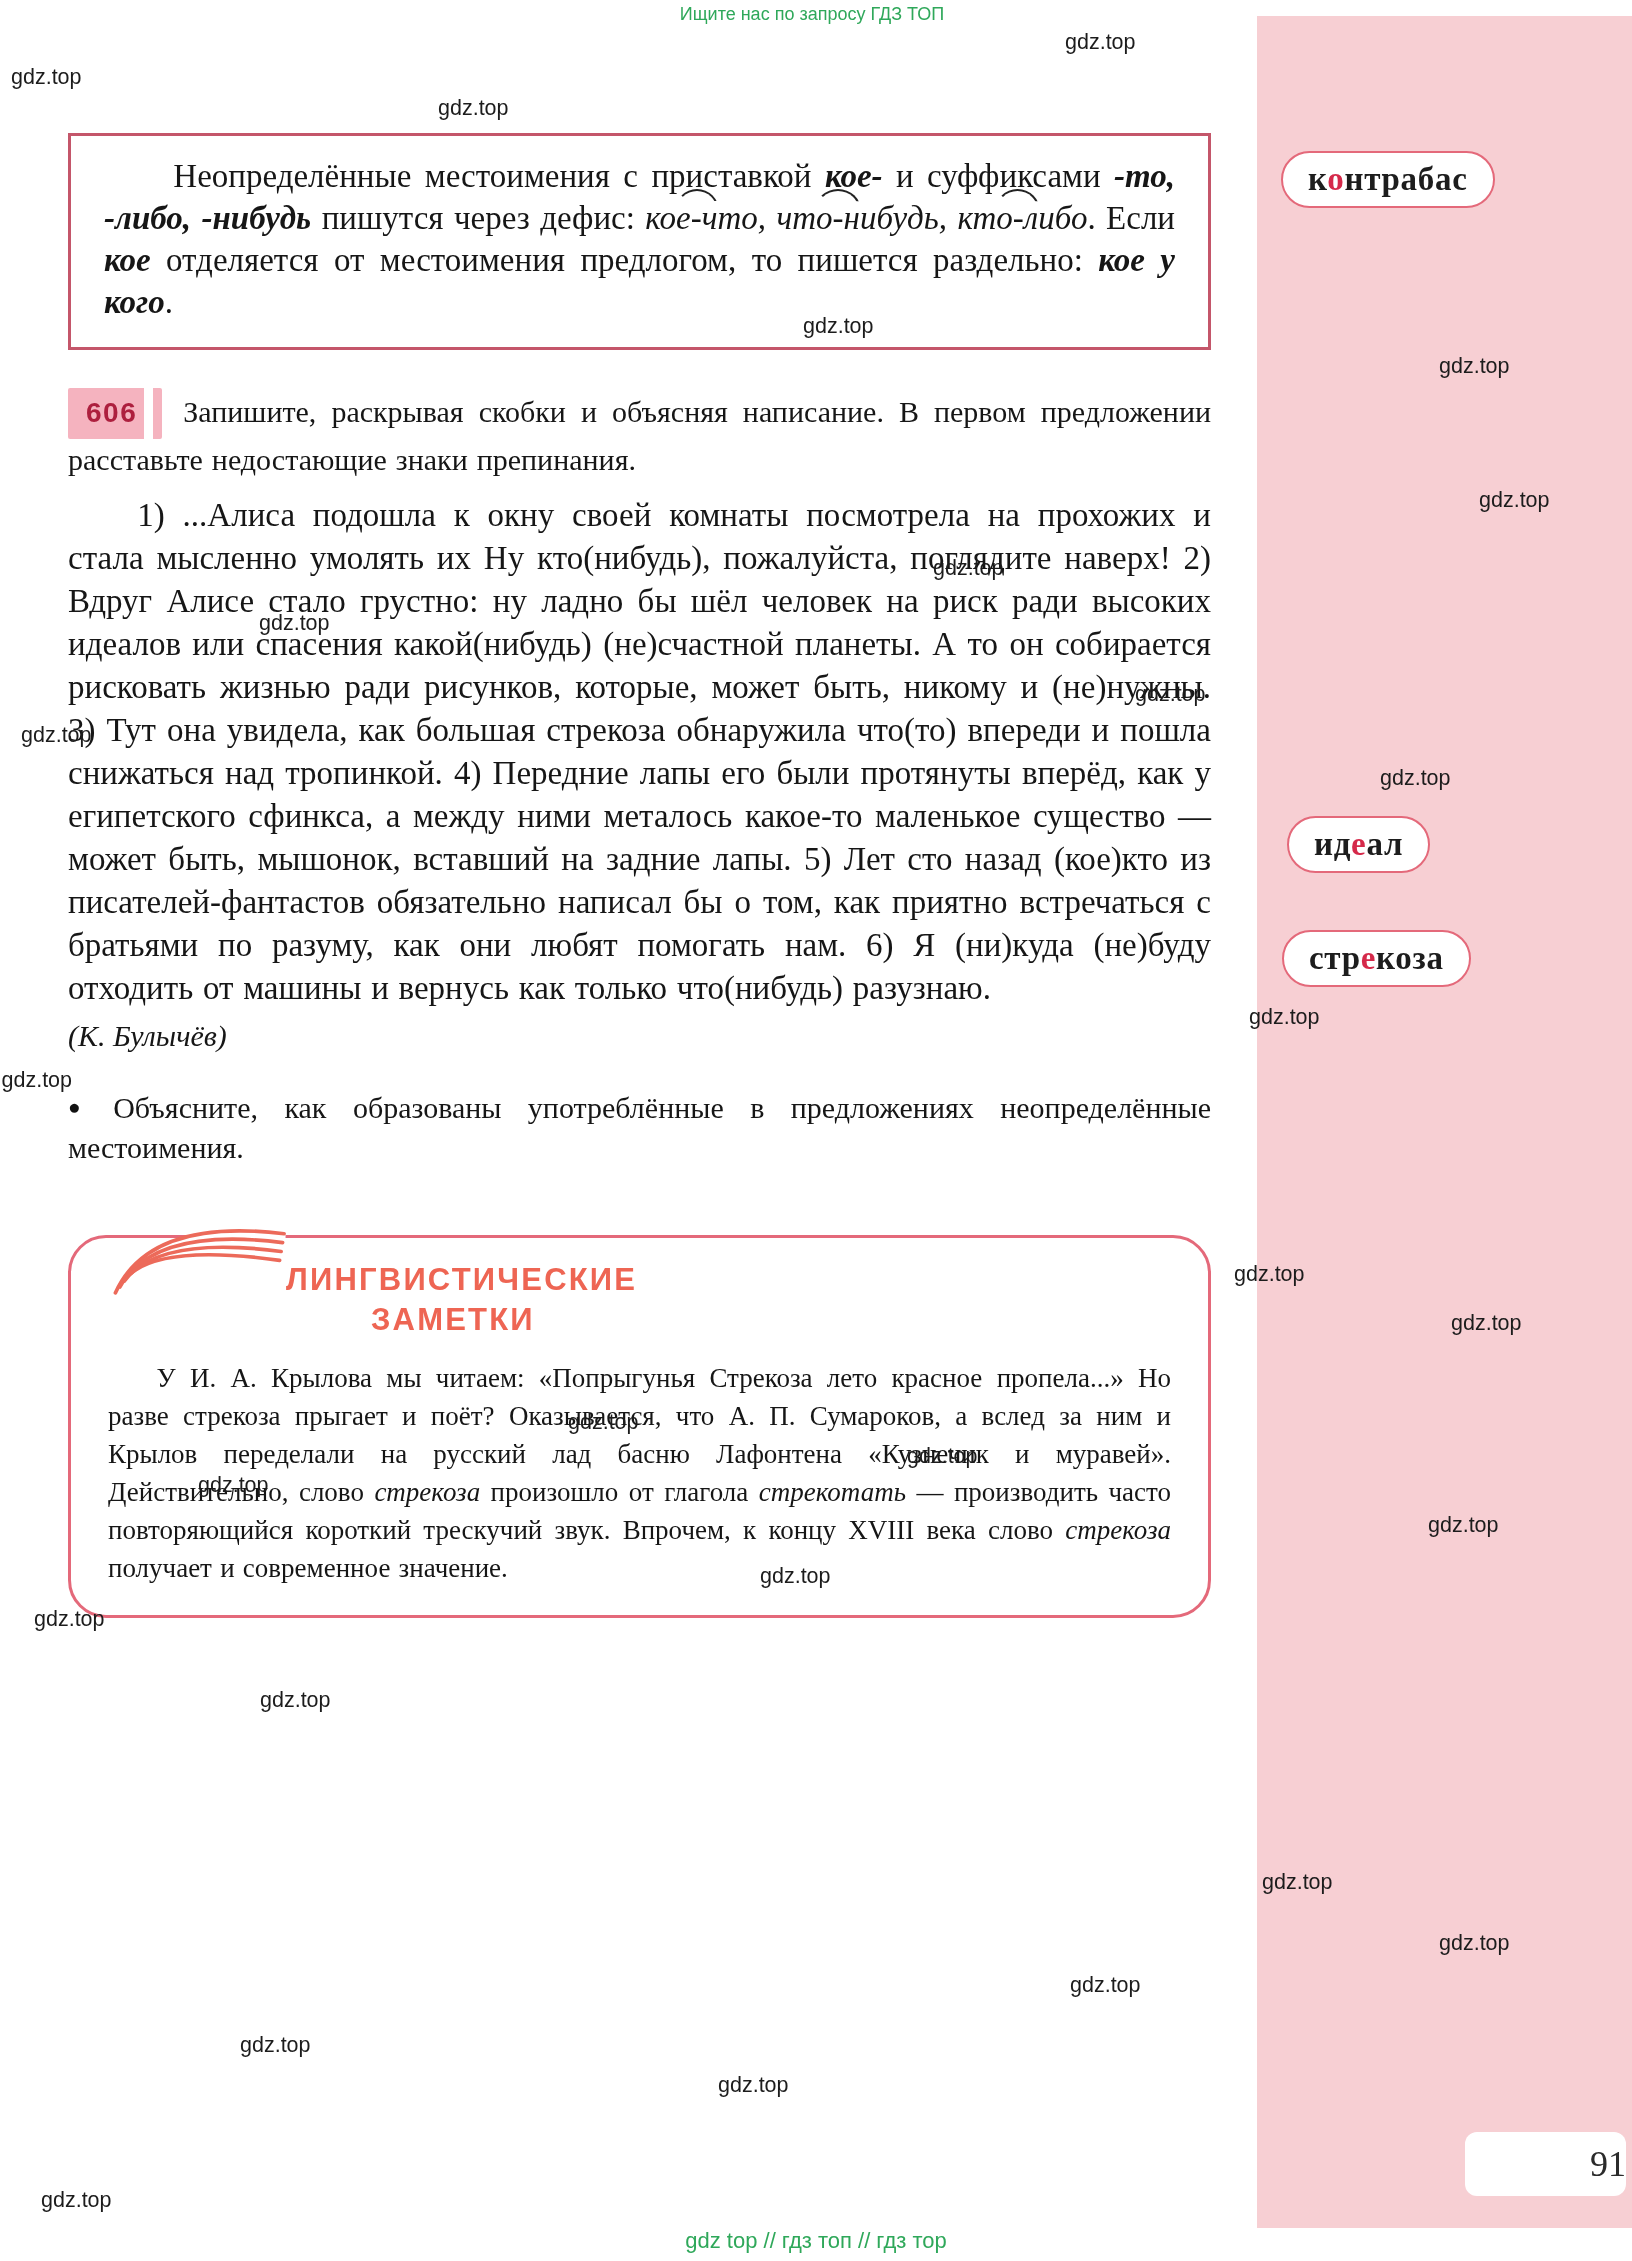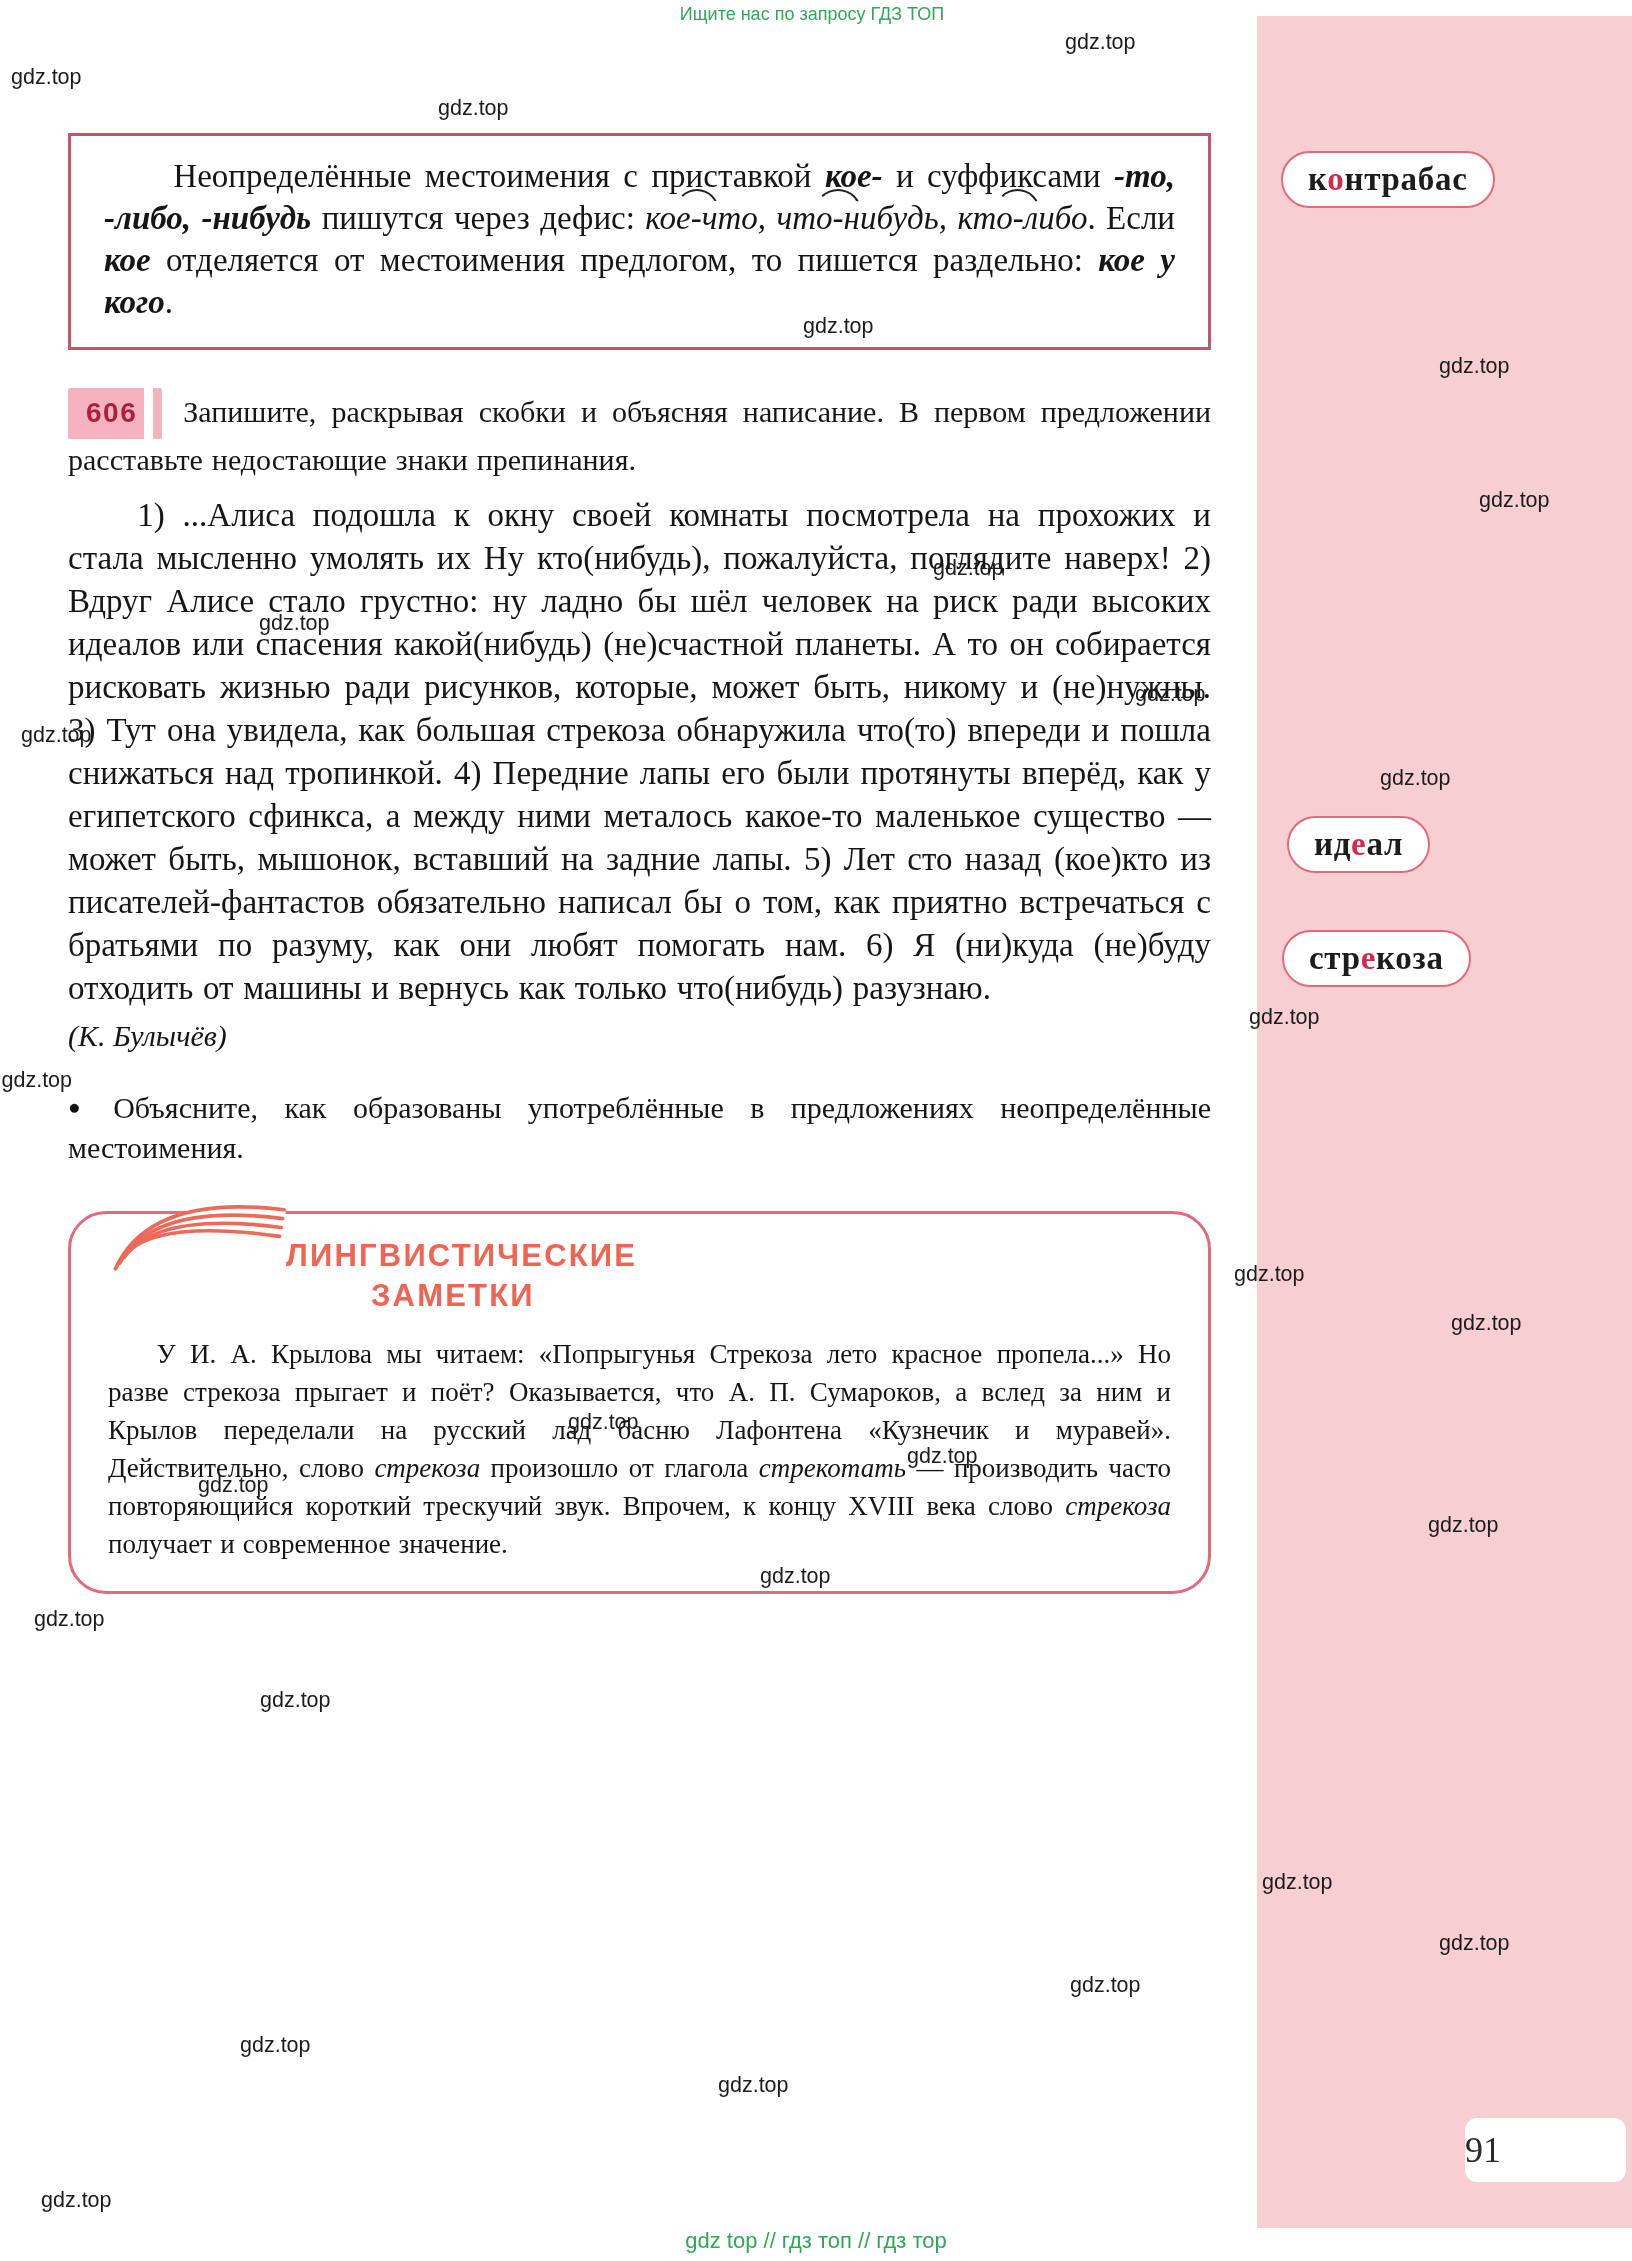--- a/index.html
+++ b/index.html
@@ -25,22 +25,22 @@
   .vocab-box{
     position:absolute;background:#fff;
     border:2.2px solid var(--accent-border,#e4697a);border-radius:33px;
     font-weight:bold;font-size:33px;line-height:1.1;padding:7.4px 25px 9px;
     color:#1d1d1d;letter-spacing:0.7px;white-space:nowrap;
   }
   .vocab-0{left:24px;top:135px;}
   .vocab-1{left:30px;top:800px;}
   .vocab-2{left:25px;top:914px;}
   .page-num{
-    position:absolute;right:6px;bottom:46px;width:161px;height:64px;
-    background:#fff;border-radius:12px;display:flex;align-items:center;justify-content:flex-start;
+    position:absolute;right:6px;bottom:32px;width:161px;height:64px;
+    background:#fff;border-radius:12px;display:flex;align-items:center;justify-content:flex-end;
     font-size:36px;color:#2b2b2b;
   }
   
   .main{position:absolute;left:68px;top:102px;width:1143px;}
   .body-text{font-size:33px;line-height:43px;text-align:justify;margin:0;word-spacing:1.5px;}
   .rule-box{
     border:3px solid var(--rule-border,#c4566a);
     margin-top:31px;padding:19px 33px 24px;background:#fff;
   }
   .rule-text{text-indent:2.1em;font-size:33px;line-height:42px;}
@@ -50,21 +50,21 @@
     font-size:28px;color:var(--badge-text,#ad1f3e);
     background:linear-gradient(90deg,var(--badge-bg,#f5b3bf) 0 calc(100% - 18px),#ffffff calc(100% - 18px) calc(100% - 9px),var(--badge-bg,#f5b3bf) calc(100% - 9px) 100%);
     padding:4.4px 25px 6px 18px;border-radius:2px;margin-right:21px;letter-spacing:1.5px;
   }
   .exercise-body{margin-top:13.3px;text-indent:2.1em;}
   .attribution{margin:6px 22px 0 0;font-style:italic;font-size:30px;line-height:40px;}
   .task{margin-top:31px;font-size:30px;line-height:40px;text-align:justify;word-spacing:1.5px;}
   .bullet{font-size:21px;vertical-align:4.4px;margin-right:15px;color:#111;}
   
   .notes-box{
-    position:relative;margin-top:43px;background:#fff;
+    position:relative;margin-top:67px;background:#fff;
     border:3px solid var(--accent-border,#e4697a);border-radius:38px;
     padding:22px 37px 28px;
   }
   .notes-title{
     font-family:"Liberation Sans",sans-serif;font-weight:bold;
     color:var(--accent,#ee6553);font-size:31px;letter-spacing:2.2px;
     margin-left:178px;line-height:40px;
   }
   .notes-title .line2{margin-left:85px;}
   .notes-body{margin:19px 0 0;font-size:27px;line-height:38px;text-align:justify;text-indent:1.8em;word-spacing:1.5px;}

